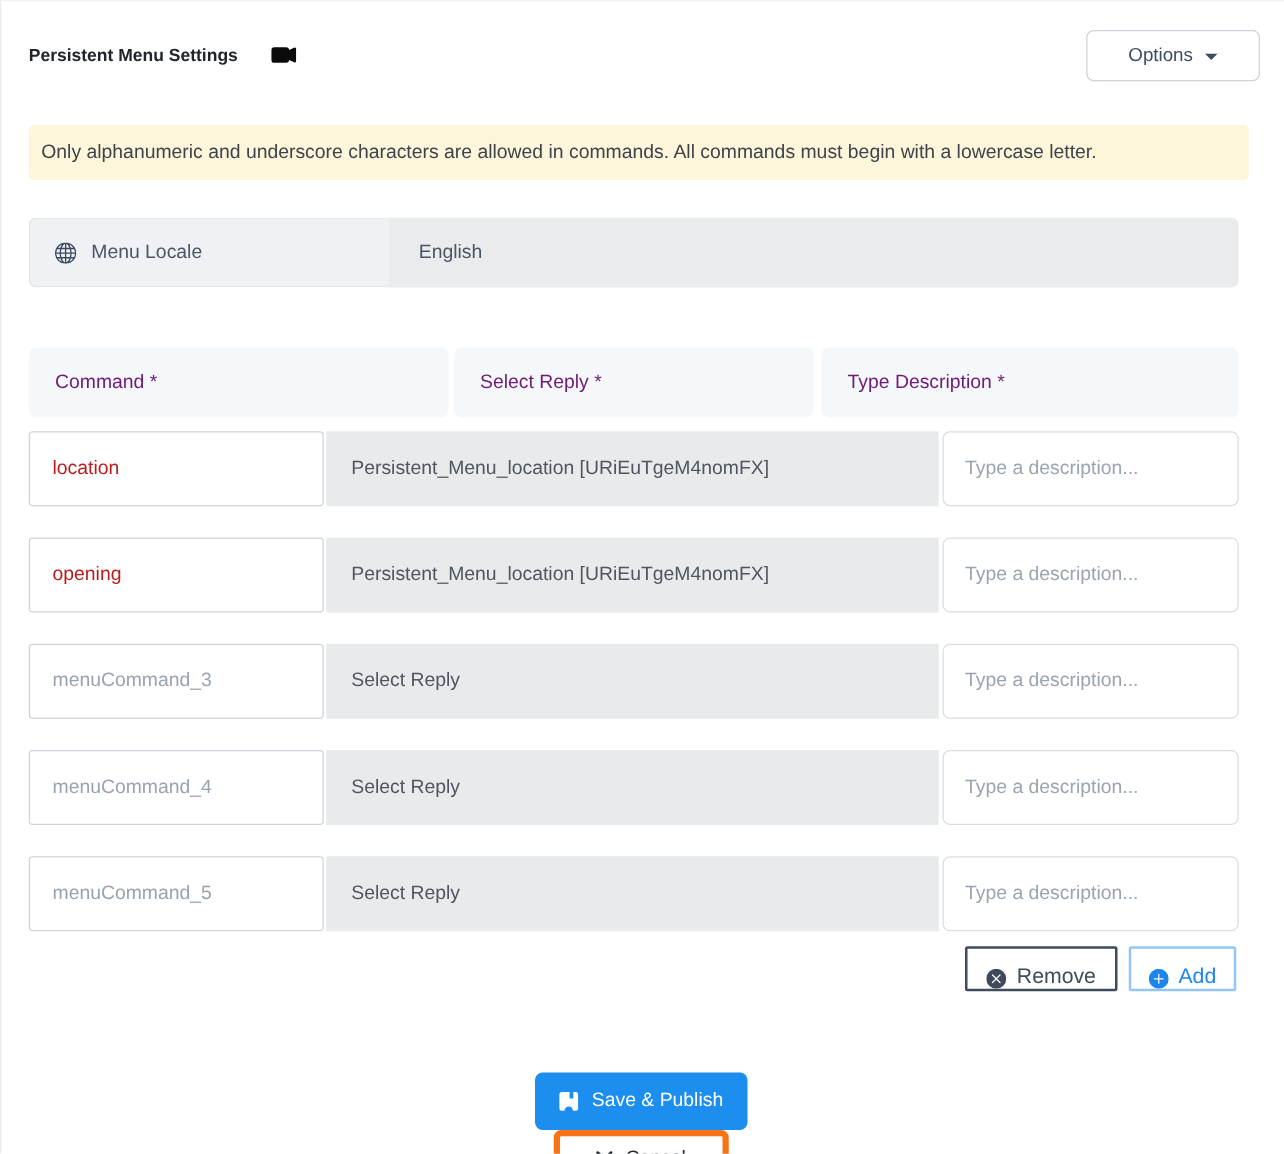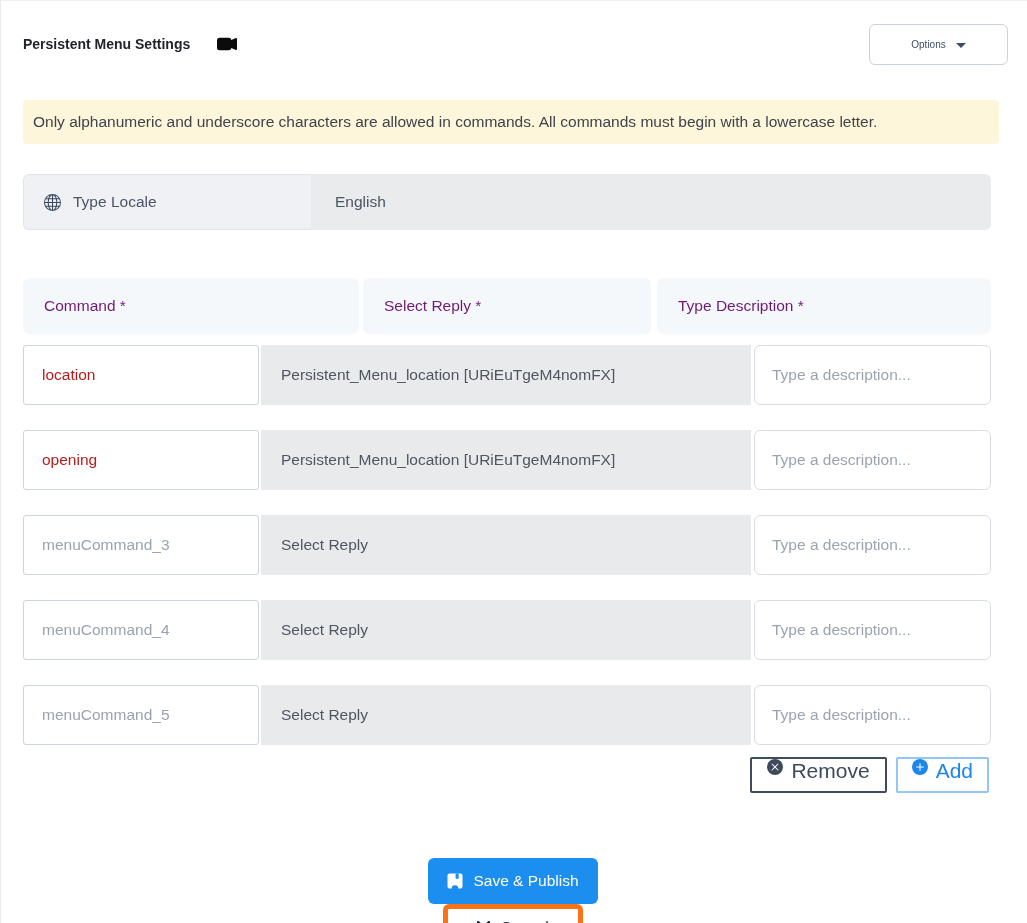--- a/index.html
+++ b/index.html
@@ -16,21 +16,21 @@
     border-top: 1px solid #eef0f2;
     background: #fff;
   }
   
   .hdr { display:flex; justify-content:space-between; align-items:center; padding:22px 19px 0 22px; height:64px; }
   .hdr-left { display:flex; align-items:center; gap:27px; }
   .title { font-size:14px; font-weight:700; color:#21252b; }
   .cam-icon svg { width:20px; height:20px; display:block; }
   .btn-options {
     width:139px; height:41px; background:#fff; border:1px solid #ccd2d9; border-radius:6px;
-    color:#3e4c62; font-size:10px; font-family:inherit;
+    color:#3e4c62; font-size:15px; font-family:inherit;
     display:flex; align-items:center; justify-content:center; gap:10px; cursor:pointer;
   }
   .caret { width:0; height:0; border-left:5px solid transparent; border-right:5px solid transparent; border-top:5px solid #3e4c62; margin-top:2px; }
   
   .alert {
     margin:35px 0 0 22px; width:976px; height:44px;
     background:#fdf6da; border-radius:4px;
     display:flex; align-items:center; padding-left:10px;
     font-size:15.5px; color:#3f434a;
   }
@@ -72,21 +72,21 @@
   .desc {
     flex:1; margin-left:3px; height:60px; border:1px solid #d8dde3; border-radius:6px;
     padding-left:17px; font-size:15.5px; color:#575f68; background:#fff;
     font-family:inherit; outline:none;
   }
   .desc::placeholder { color:#9aa4b0; opacity:1; }
   
   .row-actions { margin:12px 0 0 22px; width:966px; display:flex; justify-content:flex-end; gap:9px; }
   .btn-remove, .btn-add {
     height:36px; background:#fff; border-radius:2px; cursor:pointer;
-    display:flex; align-items:flex-start; gap:8px; font-size:21px; font-family:inherit;
+    display:flex; align-items:flex-end; gap:8px; font-size:17px; font-family:inherit;
   }
   .btn-remove { padding:0 15px; border:2px solid #404c5c; color:#3e4a5a; }
   .btn-add { padding:0 14px; border:2px solid #92c5f8; color:#1c86ea; }
   .btn-remove svg, .btn-add svg { width:16px; height:16px; display:block; }
   
   .footer { margin-top:65px; padding:0 24px 0 22px; display:flex; justify-content:space-between; align-items:center;flex-direction:column; }
   .btn-save {
     height:46px; padding:0 19px; background:#1b8ef0; border:none; border-radius:6px;
     color:#fff; font-size:15.5px; font-family:inherit; cursor:pointer;
     display:flex; align-items:center; gap:10px;
@@ -123,21 +123,21 @@
     <span>Only alphanumeric and underscore characters are allowed in commands. All commands must begin with a lowercase letter.</span>
   </div>
 
   <div class="locale">
     <div class="locale-addon">
       <span class="globe-icon">
         <svg viewBox="0 0 16 16">
             <path fill="#3c4a5f" d="M0 8a8 8 0 1 1 16 0A8 8 0 0 1 0 8zm7.5-6.923c-.67.204-1.335.82-1.887 1.855A7.97 7.97 0 0 0 5.145 4H7.5V1.077zM4.09 4a9.267 9.267 0 0 1 .64-1.539 6.7 6.7 0 0 1 .597-.933A7.025 7.025 0 0 0 2.255 4H4.09zm-.582 3.5c.03-.877.138-1.718.312-2.5H1.674a6.958 6.958 0 0 0-.656 2.5h2.49zM4.847 5a12.5 12.5 0 0 0-.338 2.5H7.5V5H4.847zM8.5 5v2.5h2.99a12.495 12.495 0 0 0-.337-2.5H8.5zM4.51 8.5a12.5 12.5 0 0 0 .337 2.5H7.5V8.5H4.51zm3.99 0V11h2.653c.187-.765.306-1.608.338-2.5H8.5zM5.145 12c.138.386.295.744.468 1.068.552 1.035 1.218 1.65 1.887 1.855V12H5.145zm.182 2.472a6.696 6.696 0 0 1-.597-.933A9.268 9.268 0 0 1 4.09 12H2.255a7.024 7.024 0 0 0 3.072 2.472zM3.82 11a13.652 13.652 0 0 1-.312-2.5h-2.49c.062.89.291 1.733.656 2.5H3.82zm6.853 3.472A7.024 7.024 0 0 0 13.745 12H11.91a9.27 9.27 0 0 1-.64 1.539 6.688 6.688 0 0 1-.597.933zM8.5 12v2.923c.67-.204 1.335-.82 1.887-1.855.173-.324.33-.682.468-1.068H8.5zm3.68-1h2.146c.365-.767.594-1.61.656-2.5h-2.49a13.65 13.65 0 0 1-.312 2.5zm2.802-3.5a6.959 6.959 0 0 0-.656-2.5H12.18c.174.782.282 1.623.312 2.5h2.49zM11.27 2.461c.247.464.462.98.64 1.539h1.835a7.024 7.024 0 0 0-3.072-2.472c.218.284.418.598.597.933zM10.855 4a7.966 7.966 0 0 0-.468-1.068C9.835 1.897 9.17 1.282 8.5 1.077V4h2.355z"></path>
           </svg>
       </span>
-      <span>Type Locale</span>
+      <span>Menu Locale</span>
     </div>
     <div class="locale-value">English</div>
   </div>
 
   <div class="thead">
     <div class="th th1">Command *</div>
     <div class="th th2">Select Reply *</div>
     <div class="th th3">Type Description *</div>
   </div>
 

